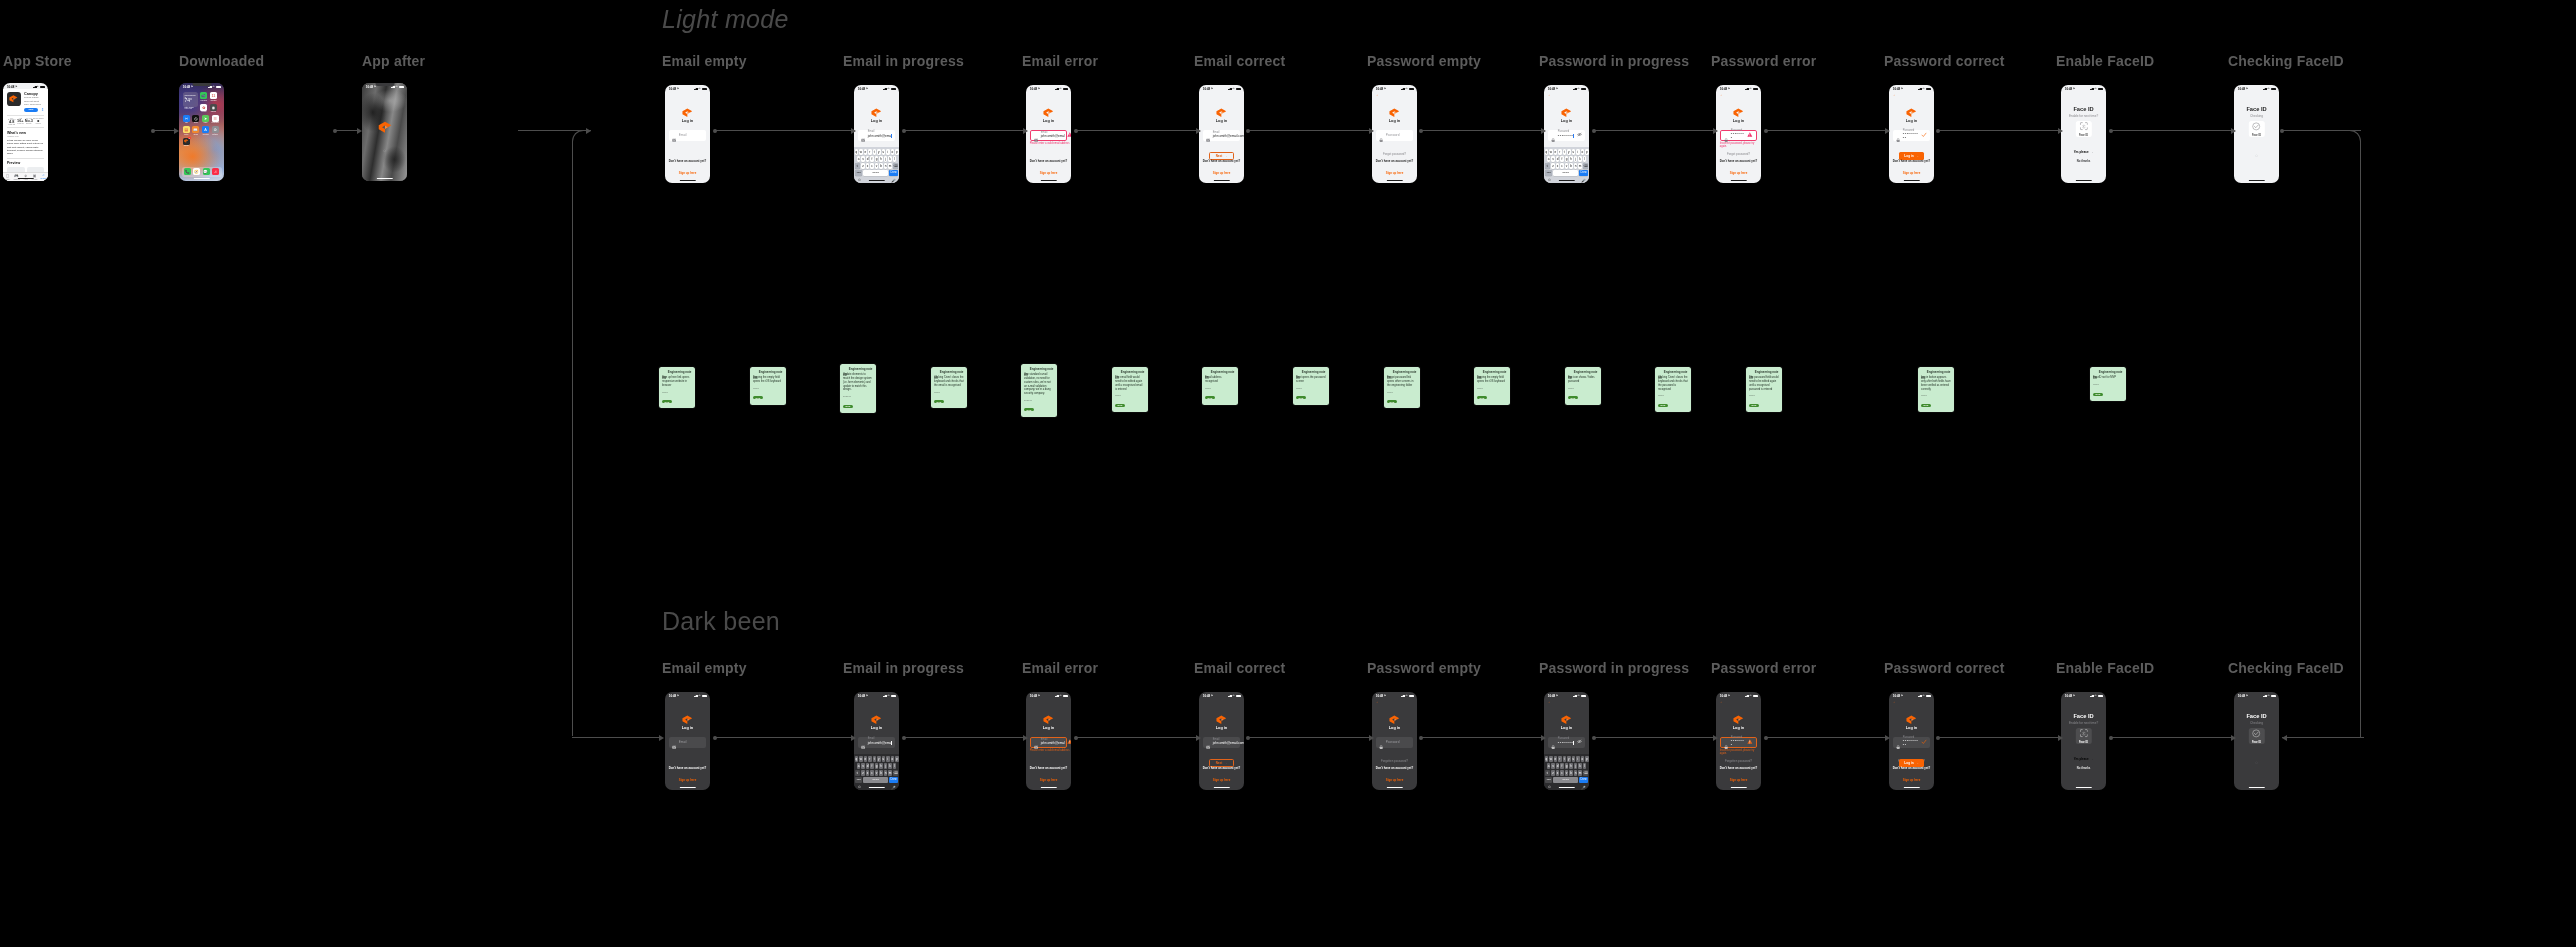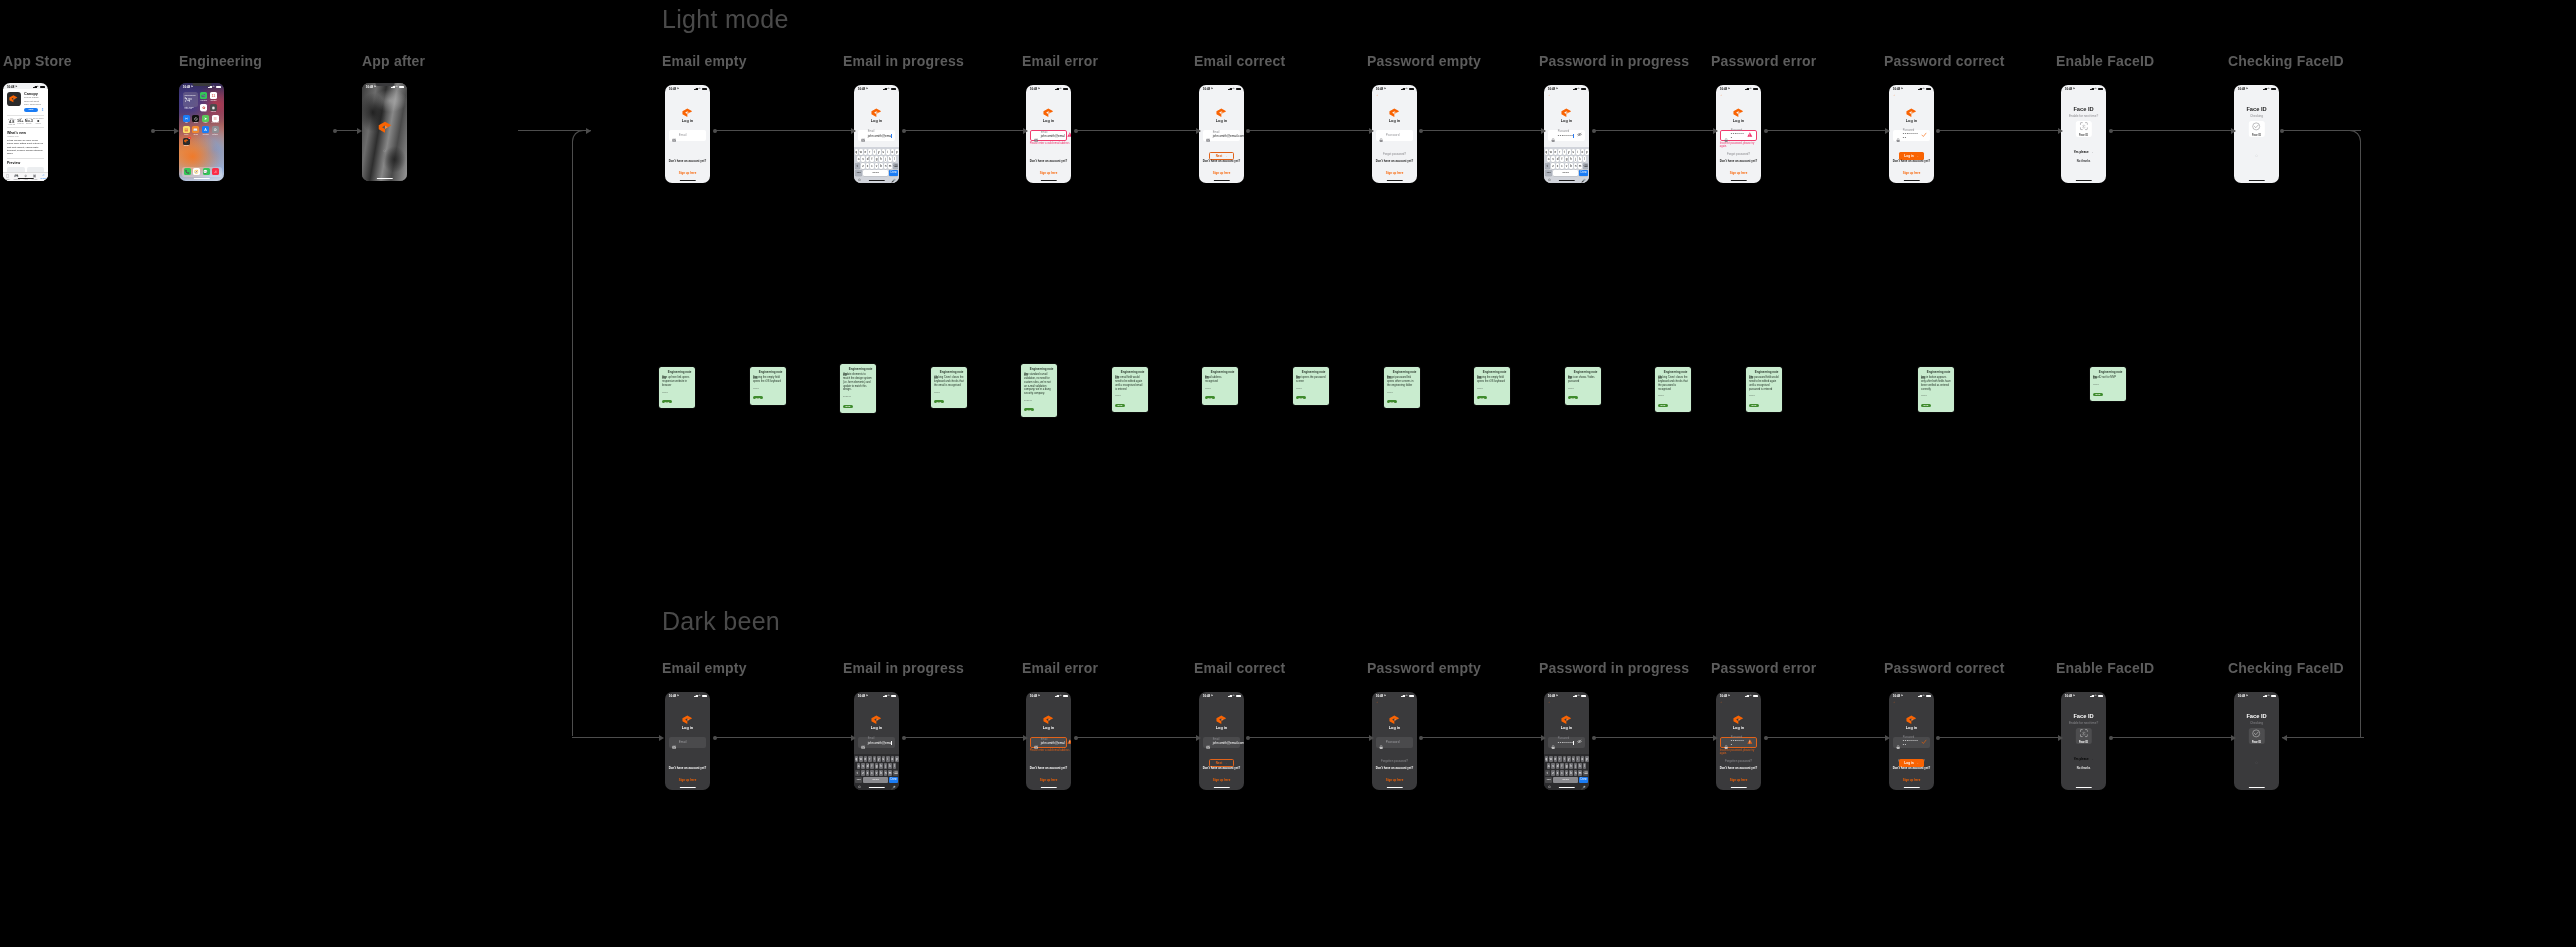--- a/index.html
+++ b/index.html
@@ -338,21 +338,21 @@
   .note-badge {
     display:inline-block; margin-top:3.1px; background:#3f8c2e; color:#fff;
     font-size:2.3px; font-weight:700; border-radius:3.8px; padding:0.6px 2.5px;
   }
 </style>
 </head>
 <body>
 
 <div id="canvas">
     <div class="frame-title" style="left: 3.1px; top: 53px;">App Store</div>
-    <div class="frame-title" style="left: 179px; top: 53px;">Engineering</div>
+    <div class="frame-title" style="left: 179px; top: 53px;">Downloaded</div>
     <div class="frame-title" style="left: 362px; top: 53px;">App after</div>
     <div class="phone light" style="left: 3.1px; top: 83px;">
       <div class="notch"></div>
       <div class="statusbar">
         <div class="sb-left">
           <span>16:48</span>
           <span class="loc-arrow">➤</span>
         </div>
         <div class="sb-right">
           <span class="bars">
@@ -558,21 +558,21 @@
         <div class="opened-spin">◌</div>
       </div>
       <div class="home-ind"></div>
     </div>
     <div class="conn h" style="left: 153px; top: 130px; width: 22.6px;"></div>
     <div class="conn-arrow" style="left: 174px; top: 128px;"></div>
     <div class="conn-dot" style="left: 151px; top: 129px;"></div>
     <div class="conn h" style="left: 335px; top: 130px; width: 22.6px;"></div>
     <div class="conn-arrow" style="left: 357px; top: 128px;"></div>
     <div class="conn-dot" style="left: 333px; top: 129px;"></div>
-    <div class="section-title" style="left: 662px; top: 5px;">Light mode</div>
+    <div class="section-title" style="left: 662px; top: 5px; font-style: italic;">Light mode</div>
     <div class="section-title" style="left: 662px; top: 607px;">Dark been</div>
     <div class="frame-title" style="left: 662px; top: 53px;">Email empty</div>
     <div class="frame-title" style="left: 662px; top: 660px;">Email empty</div>
     <div class="frame-title" style="left: 843px; top: 53px;">Email in progress</div>
     <div class="frame-title" style="left: 843px; top: 660px;">Email in progress</div>
     <div class="frame-title" style="left: 1022px; top: 53px;">Email error</div>
     <div class="frame-title" style="left: 1022px; top: 660px;">Email error</div>
     <div class="frame-title" style="left: 1194px; top: 53px;">Email correct</div>
     <div class="frame-title" style="left: 1194px; top: 660px;">Email correct</div>
     <div class="frame-title" style="left: 1367px; top: 53px;">Password empty</div>

